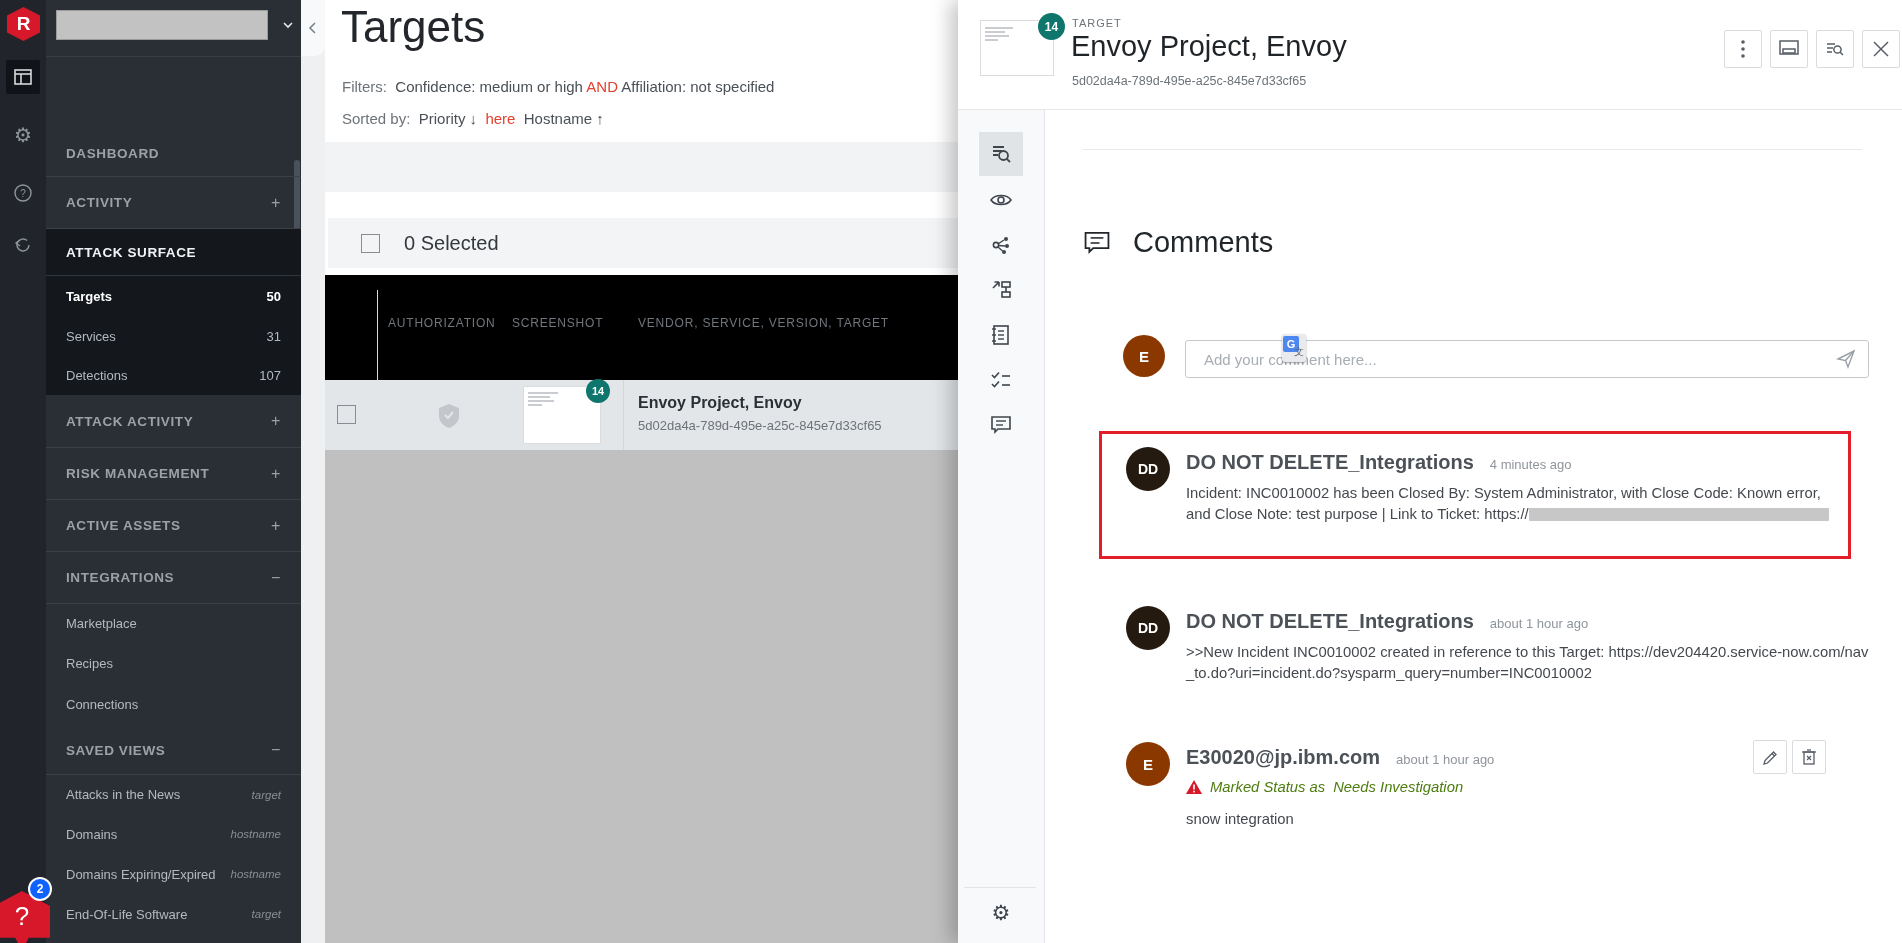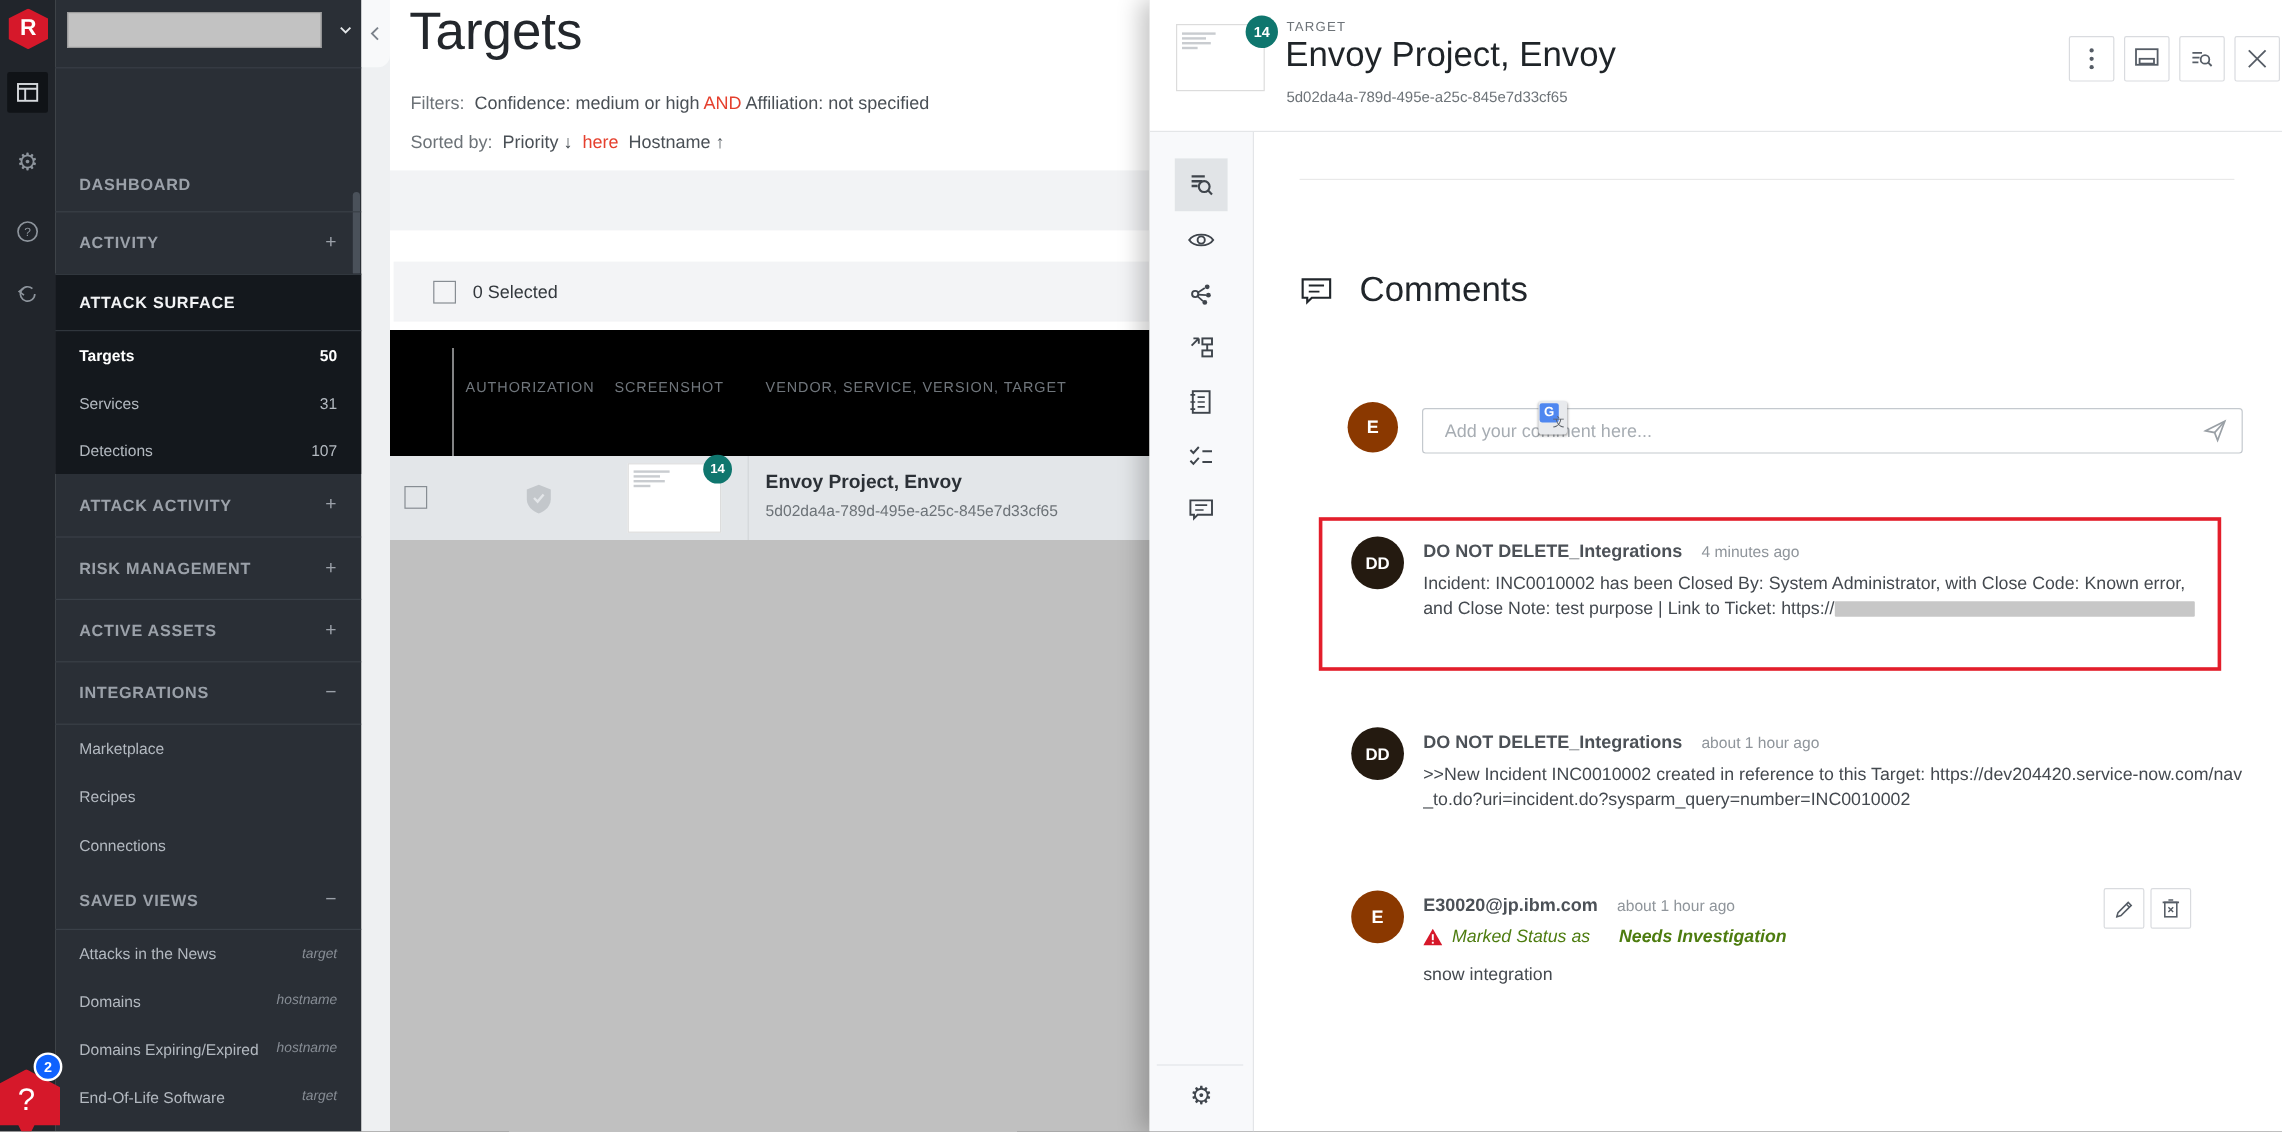--- a/index.html
+++ b/index.html
@@ -49,21 +49,21 @@
 
   
   .main{position:absolute;left:325px;top:0;width:633px;height:450px;background:#fff;z-index:10;}
   .page-title{position:absolute;left:16px;top:2px;font-size:44px;font-weight:300;color:#23272c;}
   .meta-line{position:absolute;left:17px;font-size:15px;color:#6d7378;}
   .meta-line b{font-weight:400;color:#4a5056;}
   .kw{color:#e5402e;}
   .graybar{position:absolute;left:0;top:142px;width:100%;height:50px;background:#f2f3f5;}
   .selbar{position:absolute;left:3px;top:218px;width:630px;height:50px;background:#f3f4f6;display:flex;align-items:center;padding-left:33px;}
   .cbx{width:19px;height:19px;border:1px solid #878d93;background:transparent;}
-  .selbar span{margin-left:14px;font-size:15px;color:#33383d;}
+  .selbar span{margin-left:24px;font-size:20px;color:#33383d;}
   .thead{position:absolute;left:0;top:275px;width:100%;height:105px;background:#000000;}
   .vline1{position:absolute;left:52px;top:15px;height:160px;width:1px;background:#d7d9db;}
   .th{position:absolute;top:41px;font-size:12px;letter-spacing:.8px;color:#70767c;}
   .trow{position:absolute;left:0;top:380px;width:100%;height:70px;background:#e3e6e9;}
   .trow .vline2{position:absolute;left:298px;top:0;height:70px;width:1px;background:#d3d6d9;}
   .row-title{font-size:16px;font-weight:700;color:#2b3036;}
   .row-uuid{font-size:13px;color:#6d7378;margin-top:6px;}
   .thumb{position:relative;background:#fff;border:1px solid #dcdcdc;}
   .thumb .tl{position:absolute;left:4px;background:#c9ccd0;height:2px;}
   .badge{position:absolute;border-radius:50%;background:#0f766e;color:#fff;font-weight:700;
@@ -93,26 +93,26 @@
   .cmt-input input{border:none;outline:none;flex:1;font-size:15px;color:#444;background:transparent;}
   .cmt-input input::placeholder{color:#a7adb3;}
   .gt-ico{position:absolute;left:237px;top:224px;width:24px;height:28px;background:#e8eaed;border-radius:3px;
         box-shadow:0 1px 2px rgba(0,0,0,.35);z-index:5;}
   .gt-ico .g{position:absolute;left:1px;top:2px;width:16px;height:16px;background:#4f87f0;border-radius:2px;
         color:#fff;font-size:11px;font-weight:700;text-align:center;line-height:16px;}
   .gt-ico .a{position:absolute;right:2px;bottom:3px;color:#5b6066;font-size:10px;}
   .hl-rect{position:absolute;left:54px;top:321px;width:752px;height:128px;border:3px solid #e31e2b;z-index:6;}
   .cmt{position:absolute;}
   .cmt .hd{display:flex;align-items:baseline;gap:16px;}
-  .cmt .nm{font-size:15px;font-weight:700;color:#4c5157;}
+  .cmt .nm{font-size:20px;font-weight:700;color:#4c5157;}
   .cmt .tm{font-size:13px;color:#8f959b;}
   .cmt .bd{margin-top:9px;font-size:14.8px;color:#44494f;line-height:20.5px;width:676px;}
   .redact{display:inline-block;height:13px;background:#c7c7c7;vertical-align:middle;border-radius:1px;}
   .warn-line{display:flex;align-items:center;gap:8px;margin-top:10px;font-size:14.8px;color:#4d7c0f;font-style:italic;}
-  .warn-line .sv{font-weight:700;margin-left:16px;}
+  .warn-line .sv{font-weight:400;}
   .mini-btn{position:absolute;width:34px;height:34px;border:1px solid #d9dbdf;border-radius:2px;background:#fff;
         display:flex;align-items:center;justify-content:center;color:#565d66;}
   svg{display:block;}
 </style>
 </head>
 <body>
 
 <div id="stage">
 
   <div class="rail">

